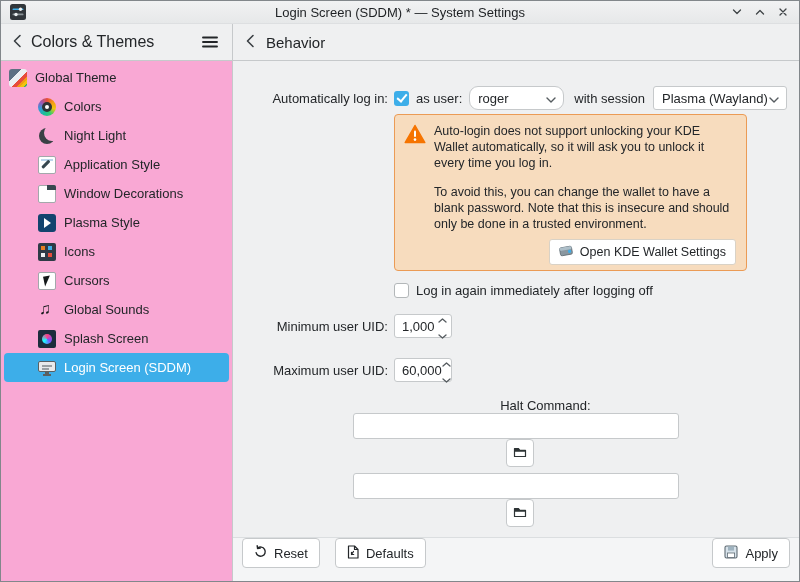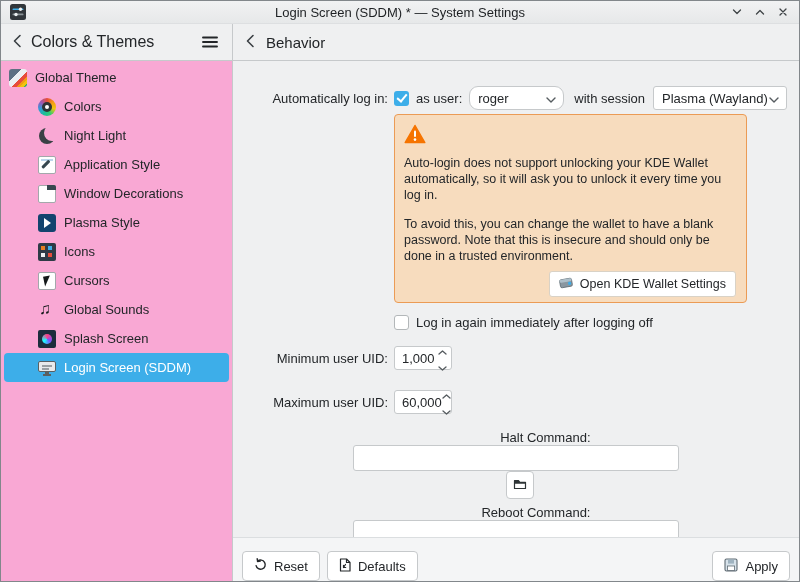--- a/index.html
+++ b/index.html
@@ -80,41 +80,41 @@
   .inline-label{margin:0 7px 0 7px;white-space:nowrap;}
   .combo{height:24px;box-sizing:border-box;background:#fff;border:1px solid #c6c9cb;border-radius:3px;
     display:flex;align-items:center;padding:0 7px 0 8px;cursor:default;}
   .combo .val{flex:1;white-space:nowrap;overflow:hidden;}
   .combo-user{width:95px;border-radius:9px;}
   .combo-session{width:134px;margin-left:8px;}
   .session-label{margin-left:10px;margin-right:0;}
   
   .warning{margin-left:161px;width:353px;box-sizing:border-box;margin-bottom:12px;
     background:#f7dcbe;border:1px solid #eb9b55;border-radius:4px;padding:8px 10px 5px 9px;}
-  .warning-body{display:flex;gap:8px;flex-direction:column;}
+  .warning-body{display:flex;gap:8px;}
   .warning-text p{margin:0 0 13px 0;line-height:16px;font-size:12.5px;}
   .warning-text p:last-child{margin-bottom:0;}
   .warn-tri{flex:none;margin-top:1px;}
   .warning-btn-row{display:flex;justify-content:flex-end;margin-top:7px;}
   .warning-btn{height:24px;background:#fff;border:1px solid #d9d2c6;border-radius:3px;
     display:flex;align-items:center;gap:6px;padding:0 9px;font-size:12.5px;cursor:default;}
   .row-relogin{margin-left:161px;margin-bottom:16px;display:flex;align-items:center;}
   .row-minuid{margin-bottom:20px;}
   .row-maxuid{margin-bottom:16px;}
   .spin{width:58px;height:24px;box-sizing:border-box;background:#fff;border:1px solid #c6c9cb;border-radius:3px;
     display:flex;align-items:center;padding:0 4px 0 7px;}
   .spin .val{flex:1;white-space:nowrap;}
   .spin-arrows{display:flex;flex-direction:column;gap:1px;align-items:center;}
   .row-cmd{margin-bottom:6px;flex-direction:column;}
   .text-input{width:326px;height:26px;box-sizing:border-box;background:#fff;border:1px solid #c6c9cb;
     border-radius:3px;padding:0 8px;font:inherit;color:inherit;outline:none;}
   .folder-btn{width:26px;height:26px;margin-left:7px;flex:none;background:#fff;border:1px solid #c6c9cb;
     border-radius:4px;display:flex;align-items:center;justify-content:center;cursor:default;}
   
-  .footer{height:44px;flex:none;box-sizing:border-box;display:flex;align-items:flex-end;gap:7px;
+  .footer{height:44px;flex:none;box-sizing:border-box;display:flex;align-items:flex-start;gap:15px;
     padding:0 9px;background:#f4f5f6;border-top:1px solid #dbdee0;}
   .btn{height:28px;background:#fff;border:1px solid #c6c9cb;border-radius:4px;
     display:flex;align-items:center;gap:7px;padding:0 11px;font-size:13px;cursor:default;}
   .btn-apply{margin-left:auto;}
 </style>
 </head>
 <body>
 
 <div class="window">
 
@@ -318,21 +318,20 @@
             <span>
               <svg width="14" height="12" viewBox="0 0 14 12">
                 <path d="M1.5 2.5 h4 l1.3 1.8 h5.7 v6.2 h-11 z" fill="none" stroke="#2e3436" stroke-width="1.2" stroke-linejoin="round"></path>
                 <path d="M1.5 2.5 h4 l1.3 1.8 h5.7 v1.4 h-11 z" fill="#2e3436"></path>
               </svg>
             </span>
           </span>
         </div>
 
         <div class="frow row-cmd">
-          <span class="flabel">Reboot Command:</span>
           <input class="text-input" type="text" value="" style="">
           <span class="folder-btn">
             <span>
               <svg width="14" height="12" viewBox="0 0 14 12">
                 <path d="M1.5 2.5 h4 l1.3 1.8 h5.7 v6.2 h-11 z" fill="none" stroke="#2e3436" stroke-width="1.2" stroke-linejoin="round"></path>
                 <path d="M1.5 2.5 h4 l1.3 1.8 h5.7 v1.4 h-11 z" fill="#2e3436"></path>
               </svg>
             </span>
           </span>
         </div>

